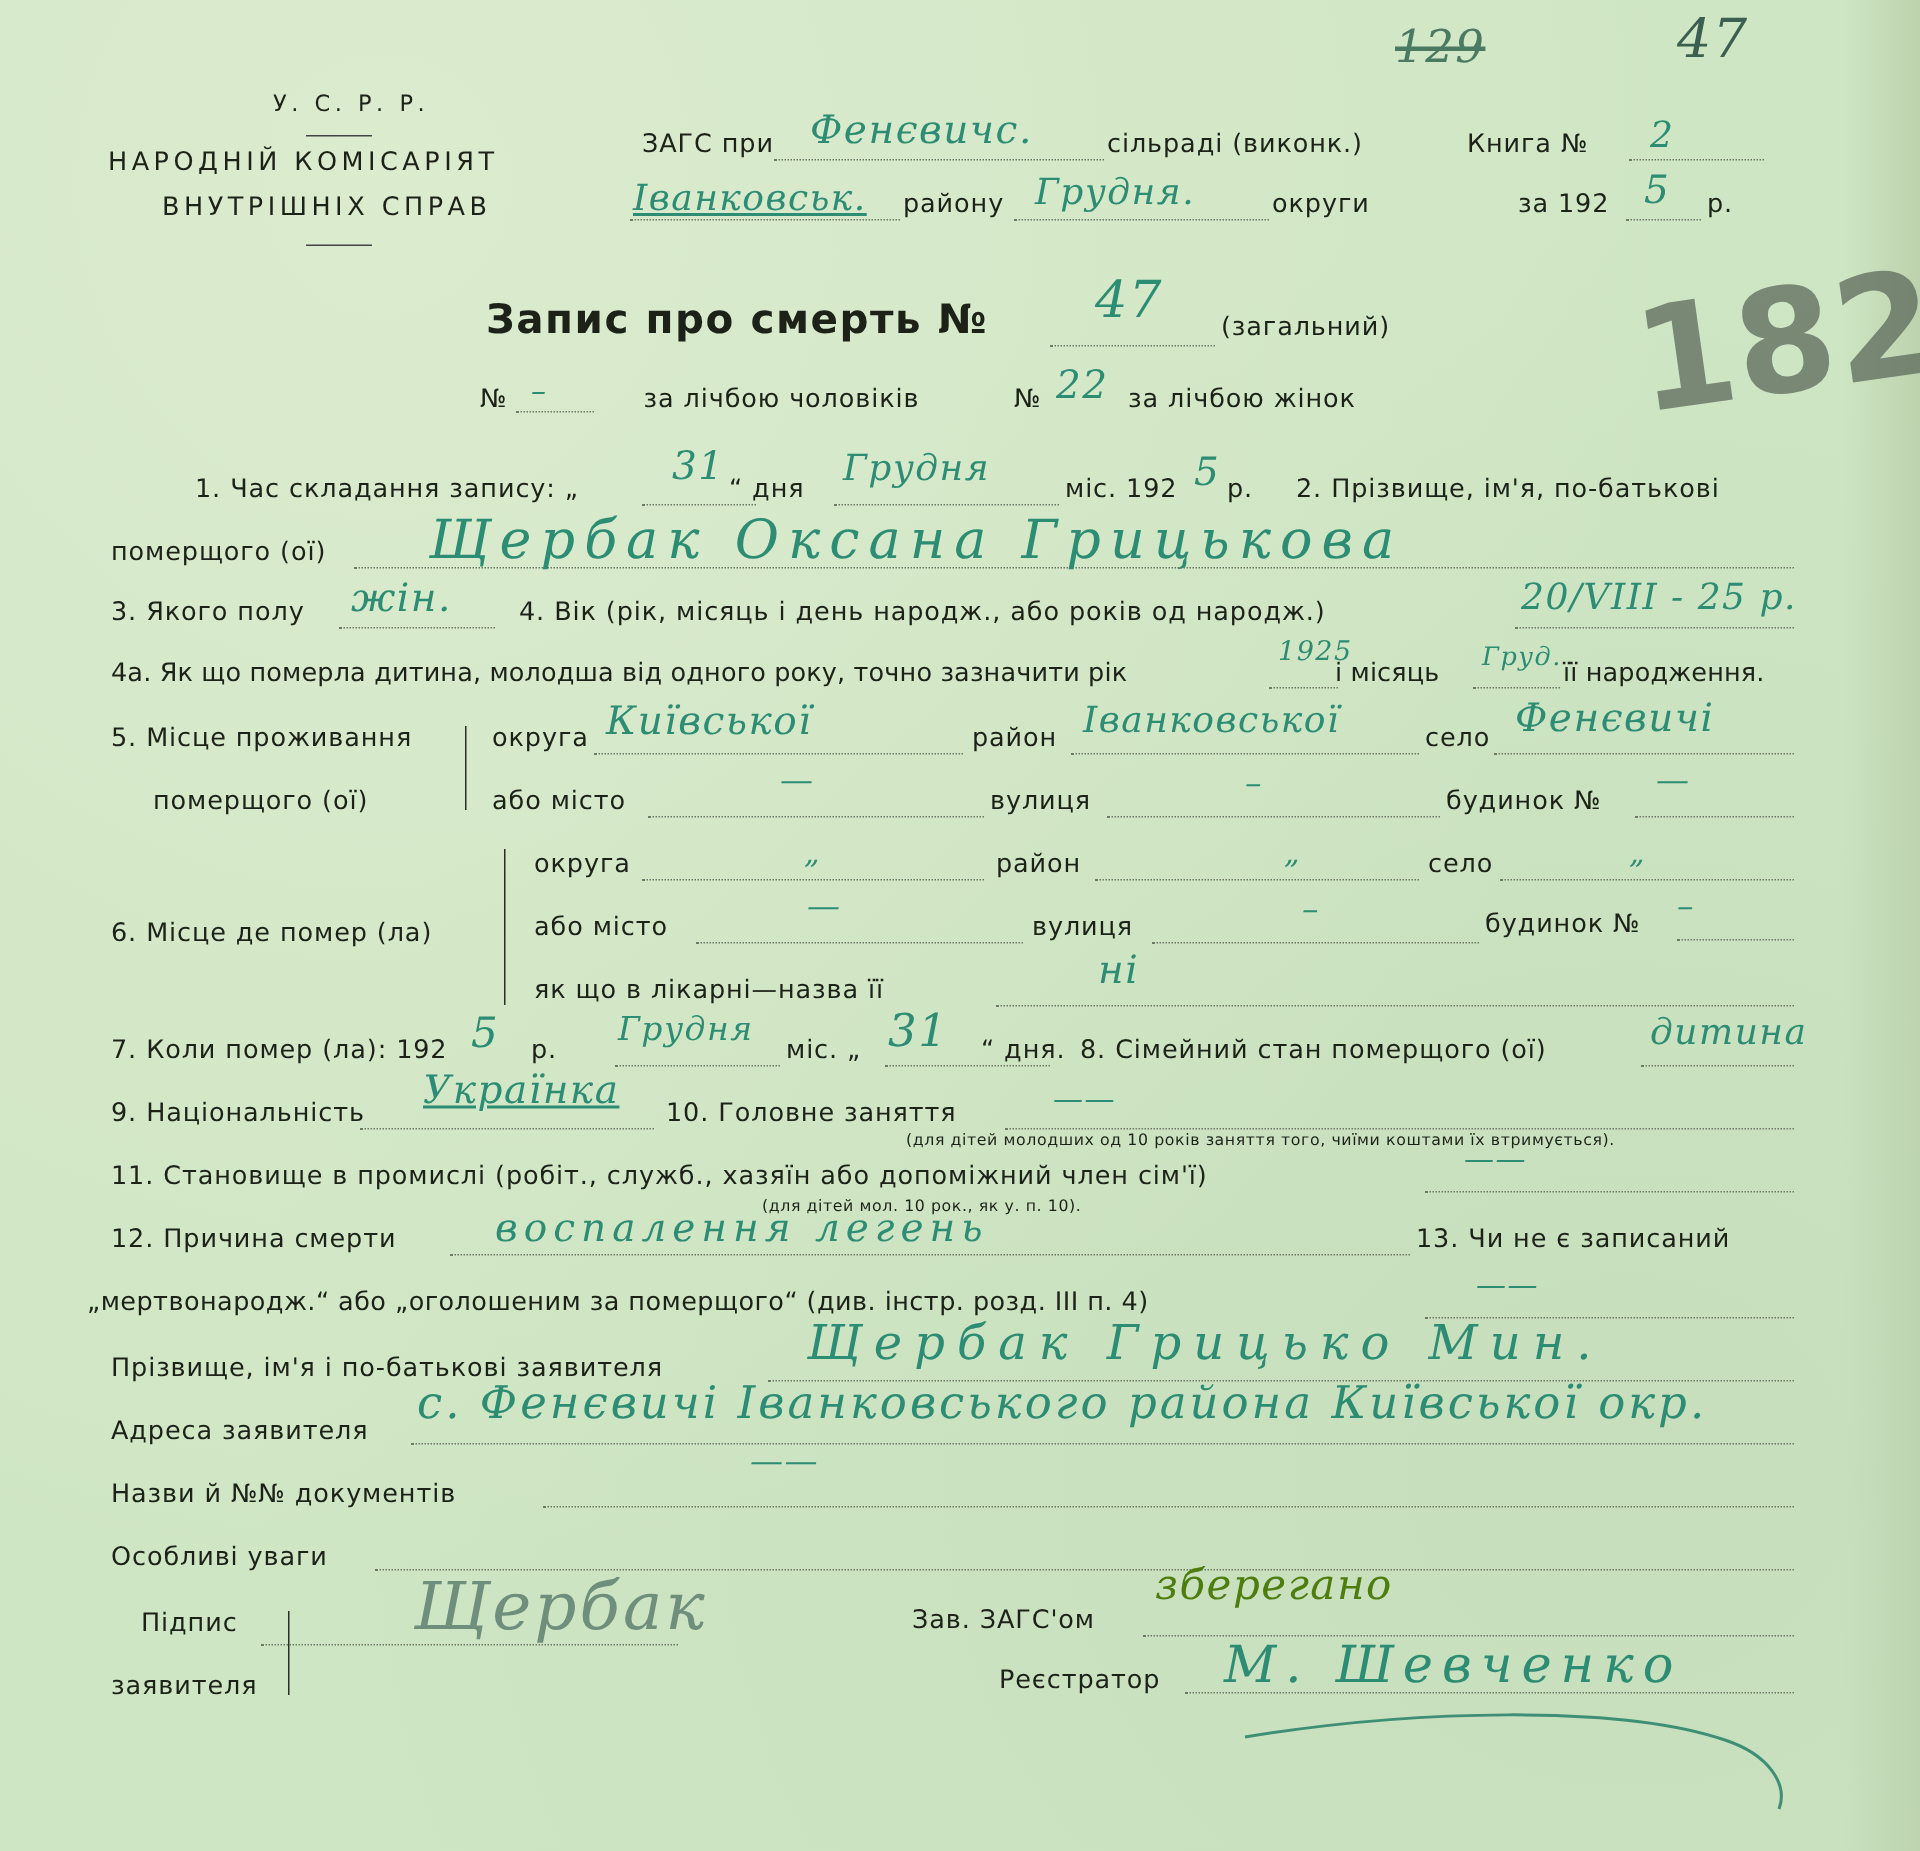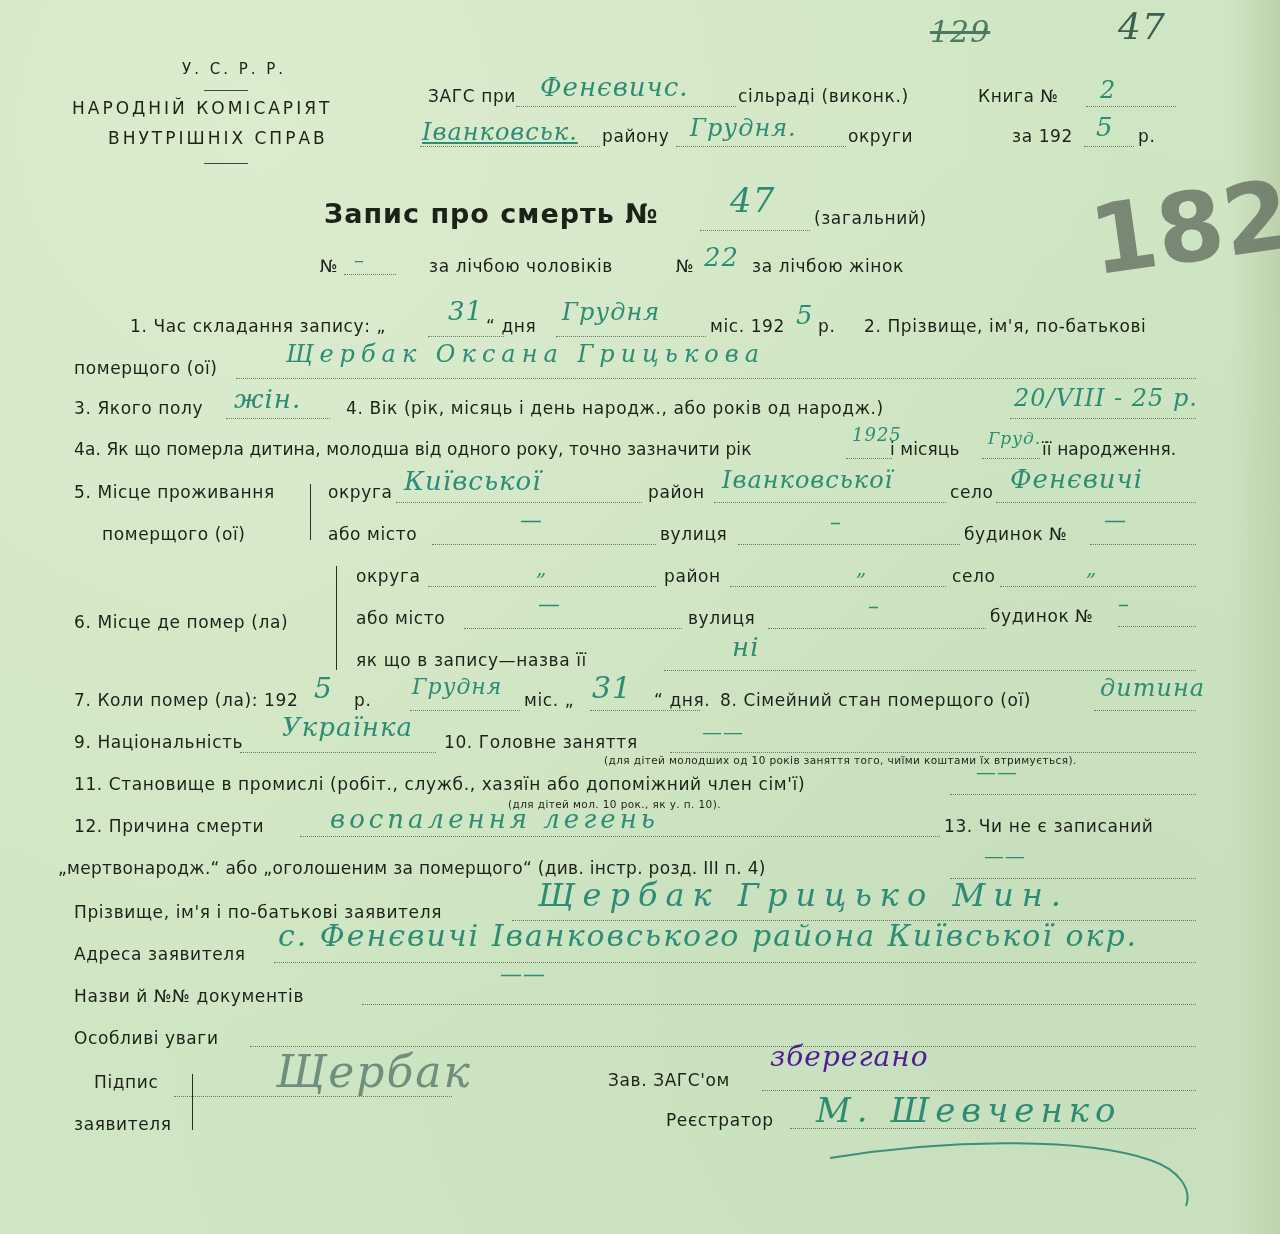--- a/index.html
+++ b/index.html
@@ -77,21 +77,21 @@
 <div class="abs p" style="left:486px;top:316px;">“ дня</div>
 <div class="dots" style="left:556px;top:336px;width:150px;"></div>
 <div class="abs hw" style="left:562px;top:298px;font-size:24px;">Грудня</div>
 <div class="abs p" style="left:710px;top:316px;">міс. 192</div>
 <div class="abs hw" style="left:796px;top:300px;font-size:26px;">5</div>
 <div class="abs p" style="left:818px;top:316px;">р.</div>
 <div class="abs p" style="left:864px;top:316px;">2. Прізвище, ім'я, по-батькові</div>
 
 <div class="abs p" style="left:74px;top:358px;">померщого (ої)</div>
 <div class="dots" style="left:236px;top:378px;width:960px;"></div>
-<div class="abs hw" style="left:286px;top:340px;font-size:24px;letter-spacing:6px;">Щербак  Оксана  Грицькова</div>
+<div class="abs hw" style="left:286px;top:340px;font-size:36px;letter-spacing:6px;">Щербак  Оксана  Грицькова</div>
 
 <div class="abs p" style="left:74px;top:398px;">3. Якого полу</div>
 <div class="dots" style="left:226px;top:418px;width:104px;"></div>
 <div class="abs hw" style="left:234px;top:384px;font-size:26px;">жін.</div>
 <div class="abs p" style="left:346px;top:398px;">4. Вік (рік, місяць і день народж., або років од народж.)</div>
 <div class="dots" style="left:1010px;top:418px;width:186px;"></div>
 <div class="abs hw" style="left:1014px;top:384px;font-size:24px;">20/VIII - 25 р.</div>
 
 <div class="abs p" style="left:74px;top:439px;letter-spacing:0.1px;">4а. Як що померла дитина, молодша від одного року, точно зазначити рік</div>
 <div class="dots" style="left:846px;top:458px;width:46px;"></div>
@@ -141,40 +141,40 @@
 <div class="abs p" style="left:356px;top:608px;">або місто</div>
 <div class="dots" style="left:464px;top:628px;width:218px;"></div>
 <div class="abs hw" style="left:538px;top:592px;font-size:22px;">—</div>
 <div class="abs p" style="left:688px;top:608px;">вулиця</div>
 <div class="dots" style="left:768px;top:628px;width:218px;"></div>
 <div class="abs hw" style="left:868px;top:594px;font-size:22px;">–</div>
 <div class="abs p" style="left:990px;top:606px;">будинок №</div>
 <div class="dots" style="left:1118px;top:626px;width:78px;"></div>
 <div class="abs hw" style="left:1118px;top:592px;font-size:22px;">–</div>
 
-<div class="abs p" style="left:356px;top:650px;">як що в запису—назва її</div>
+<div class="abs p" style="left:356px;top:650px;">як що в лікарні—назва її</div>
 <div class="dots" style="left:664px;top:670px;width:532px;"></div>
 <div class="abs hw" style="left:732px;top:632px;font-size:26px;">ні</div>
 
 <div class="abs p" style="left:74px;top:690px;">7. Коли помер (ла): 192</div>
 <div class="abs hw" style="left:314px;top:672px;font-size:28px;">5</div>
 <div class="abs p" style="left:354px;top:690px;">р.</div>
 <div class="dots" style="left:410px;top:710px;width:110px;"></div>
 <div class="abs hw" style="left:412px;top:674px;font-size:22px;">Грудня</div>
 <div class="abs p" style="left:524px;top:690px;">міс. „</div>
 <div class="dots" style="left:590px;top:710px;width:110px;"></div>
 <div class="abs hw" style="left:592px;top:670px;font-size:30px;">31</div>
 <div class="abs p" style="left:654px;top:690px;">“ дня.</div>
 <div class="abs p" style="left:720px;top:690px;">8. Сімейний стан померщого (ої)</div>
 <div class="dots" style="left:1094px;top:710px;width:102px;"></div>
 <div class="abs hw" style="left:1100px;top:674px;font-size:24px;">дитина</div>
 
 <div class="abs p" style="left:74px;top:732px;">9. Національність</div>
 <div class="dots" style="left:240px;top:752px;width:196px;"></div>
-<div class="abs hw" style="left:282px;top:712px;font-size:26px;">Українка</div>
+<div class="abs hw" style="left:282px;top:712px;font-size:26px;text-decoration:underline;">Українка</div>
 <div class="abs p" style="left:444px;top:732px;">10. Головне заняття</div>
 <div class="dots" style="left:670px;top:752px;width:526px;"></div>
 <div class="abs hw" style="left:702px;top:720px;font-size:20px;">——</div>
 <div class="abs small" style="left:604px;top:754px;">(для дітей молодших од 10 років заняття того, чиїми коштами їх втримується).</div>
 
 <div class="abs p" style="left:74px;top:774px;">11. Становище в промислі (робіт., служб., хазяїн або допоміжний  член сім'ї)</div>
 <div class="dots" style="left:950px;top:794px;width:246px;"></div>
 <div class="abs hw" style="left:976px;top:760px;font-size:20px;">——</div>
 <div class="abs small" style="left:508px;top:798px;text-align:center;">(для дітей мол. 10 рок., як у. п. 10).</div>
 
@@ -204,21 +204,21 @@
 <div class="abs hw" style="left:300px;top:1020px;"></div>
 
 <div class="abs p" style="left:94px;top:1072px;">Підпис</div>
 <div class="abs p" style="left:74px;top:1114px;">заявителя</div>
 <div class="brace" style="left:192px;top:1074px;height:56px;"></div>
 <div class="dots" style="left:174px;top:1096px;width:278px;"></div>
 <div class="abs hw" style="left:276px;top:1046px;font-size:44px;color:#6f8f7c;letter-spacing:2px;">Щербак</div>
 
 <div class="abs p" style="left:608px;top:1070px;">Зав. ЗАГС'ом</div>
 <div class="dots" style="left:762px;top:1090px;width:434px;"></div>
-<div class="abs hw" style="left:770px;top:1040px;font-size:28px;color:#4c1d95;">зберегано</div>
+<div class="abs hw" style="left:770px;top:1040px;font-size:28px;color:#4d7c0f;">зберегано</div>
 
 <div class="abs p" style="left:666px;top:1110px;">Реєстратор</div>
 <div class="dots" style="left:790px;top:1128px;width:406px;"></div>
 <div class="abs hw" style="left:816px;top:1090px;font-size:34px;letter-spacing:6px;">М. Шевченко</div>
 
 <svg class="abs" style="left:820px;top:1130px;" width="380" height="80">
   <path d="M10 28 C 120 10, 260 6, 330 30 C 360 40, 372 60, 366 76" fill="none" stroke="#3e8f76" stroke-width="2"></path>
 </svg>
 
 </body></html>

